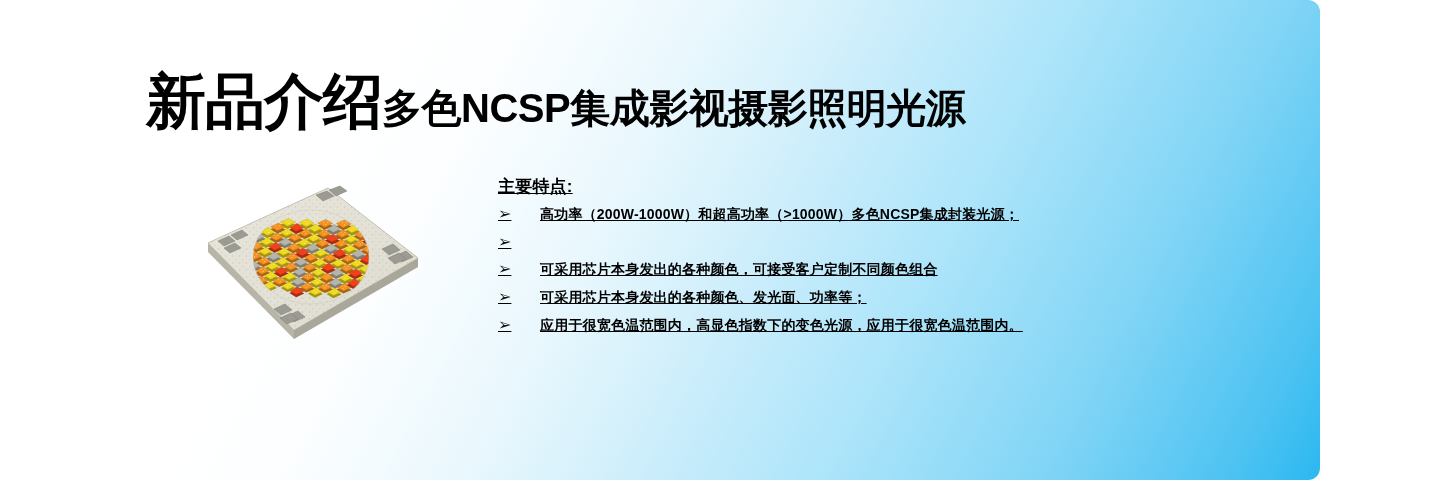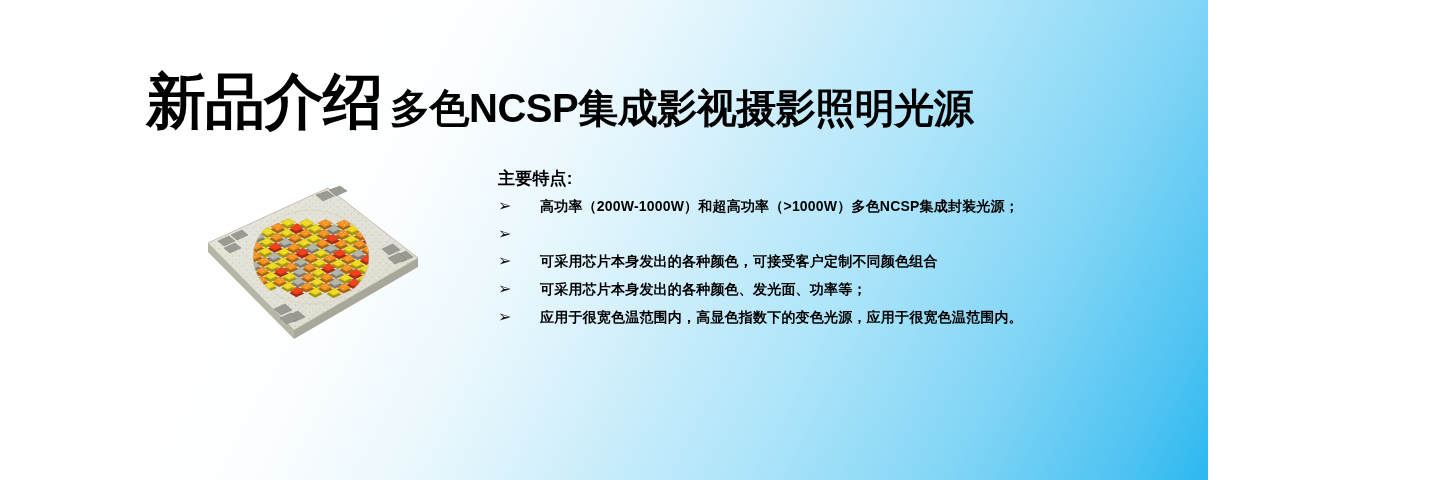--- a/index.html
+++ b/index.html
@@ -6,34 +6,35 @@
     margin: 0;
     padding: 0;
     background: #ffffff;
   }
   body {
     font-family: "Liberation Sans", "DejaVu Sans", sans-serif;
   }
 
   #slide {
     position: relative;
-    width: 1208px;
+    width: 1320px;
     height: 480px;
     overflow: hidden;
     background:
       linear-gradient(118deg,
         #ffffff 0%,
         #ffffff 26%,
         #fbfeff 34%,
         #e8f7fd 45%,
         #cdeefb 56%,
         #aee5fa 68%,
         #82d5f6 82%,
         #4ec3f2 94%,
         #2bb8f0 100%);
+    border-radius: 12px;
   }
 
   
   #slide::after {
     content: "";
     position: absolute;
     inset: 0;
     pointer-events: none;
     background:
       linear-gradient(118deg, rgba(255,255,255,0.55) 0%, rgba(255,255,255,0.10) 40%,
@@ -54,31 +55,32 @@
     font-size: 60px;
     font-weight: bold;
     color: #000000;
     letter-spacing: -1px;
     line-height: 1;
   }
   .title-sub {
     font-size: 40px;
     font-weight: bold;
     color: #000000;
-    margin-left: 8px;
+    margin-left: 0;
     letter-spacing: -0.5px;
     line-height: 1;
   }
 
   
   .features {
     position: absolute;
     left: 498px;
-    top: 166px;
+    top: 174px;
     z-index: 5;
+    text-decoration: underline;
   }
   .features-heading {
     font-size: 17px;
     font-weight: bold;
     color: #000000;
     line-height: 26px;
     letter-spacing: 0.2px;
   }
   .feature-item {
     display: flex;

